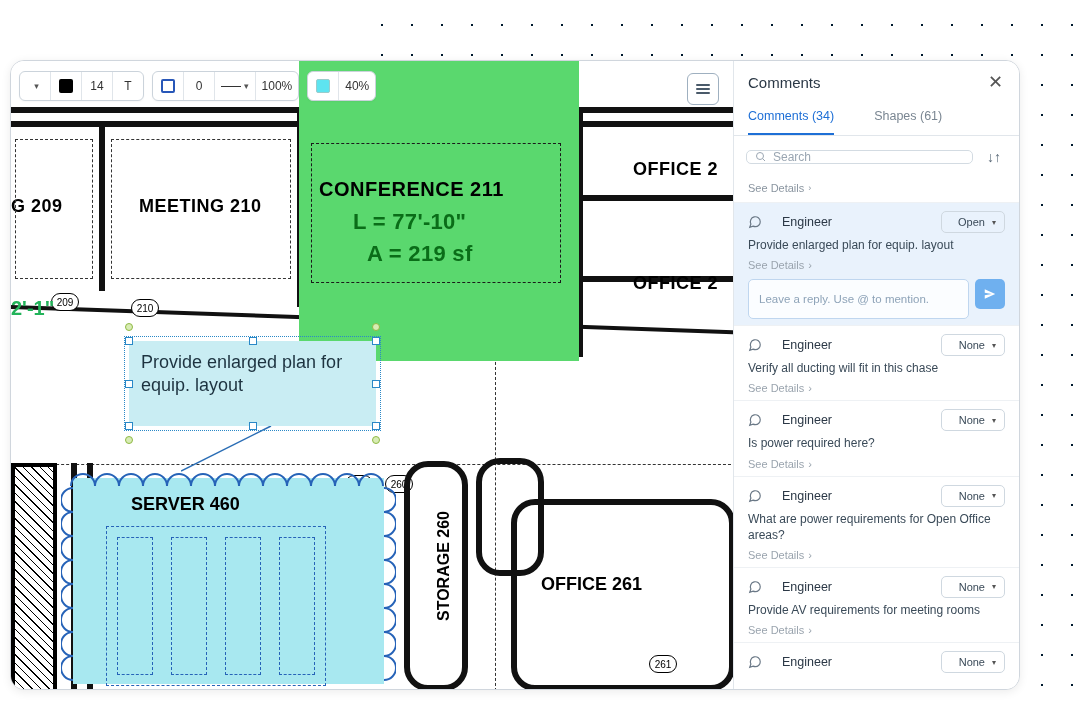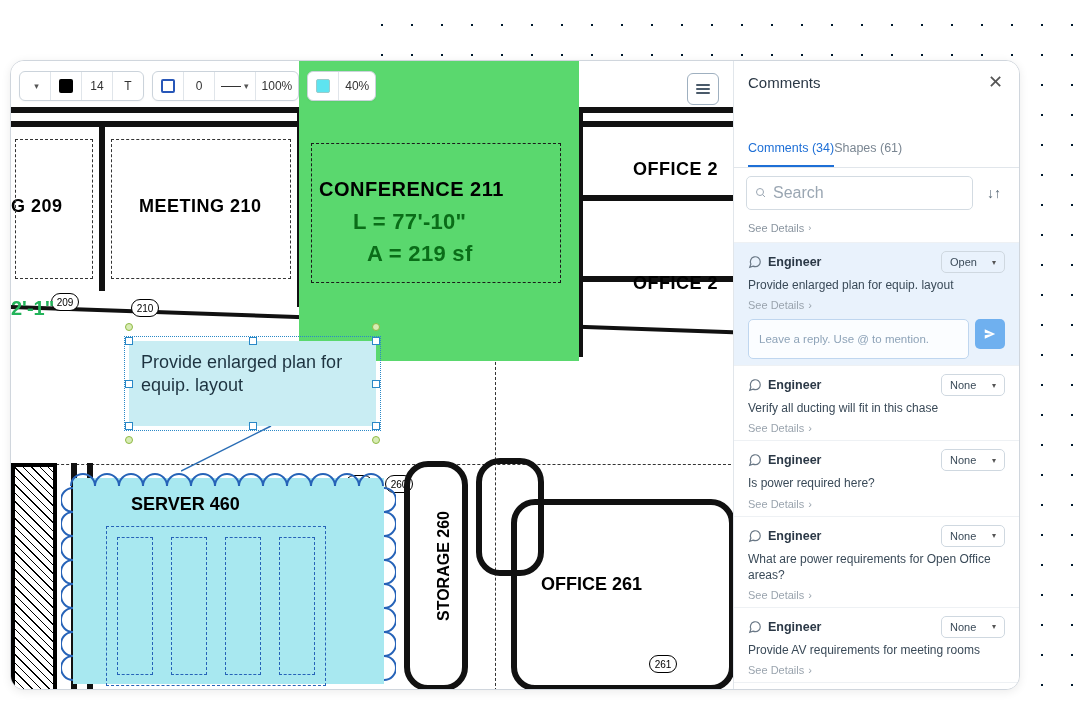--- a/index.html
+++ b/index.html
@@ -255,40 +255,40 @@
   .panel-head {
     display:flex; align-items:center; justify-content:space-between;
     padding: 6px 12px 4px 14px;
   }
   .panel-head h2 { margin:0; font-size:15px; font-weight:500; color:#2b3846;}
   .close-x { font-size:18px; color:#555; cursor:pointer; padding:4px;}
   .tabs {
     display:flex;
     border-bottom:1px solid #e1e6eb;
     padding: 0 14px;
-    margin-top: 32px;
+    gap: 40px;
   }
   .tab {
     padding: 8px 0 10px;
     font-size:12.5px;
     color:#7a8692;
     cursor:pointer;
     border-bottom: 2px solid transparent;
   }
   .tab.active { color:#1e6fd6; border-bottom-color:#1e6fd6; font-weight:500;}
   .search-row {
     display:flex; align-items:center; gap:8px;
     padding: 8px 12px;
   }
   .search-input {
     flex:1;
     display:flex; align-items:center; gap:6px;
     border:1px solid #d3dbe2; border-radius:5px;
-    height:34px; padding:0 8px;
-    color:#9aa6b2; font-size:16px;
+    height:14px; padding:0 8px;
+    color:#9aa6b2; font-size:12px;
   }
   .sort-btn {
     width:26px; height:26px;
     display:flex; align-items:center; justify-content:center;
     color:#5a6a78; font-size:14px;
   }
 
   .see-details {
     font-size:11px; color:#8a95a0;
     padding: 4px 14px 8px;
@@ -299,28 +299,28 @@
   .comment-list { overflow-y:auto; flex:1; }
   .comment {
     border-top:1px solid #eef1f4;
     padding: 8px 14px 6px;
   }
   .comment.selected { background:#e9f2fc; }
   .comment-head {
     display:flex; align-items:center; justify-content:space-between;
   }
   .role {
-    display:flex; align-items:center; gap:6px;
-    font-size:12.5px; font-weight:700; color:#2b3846;
+    display:flex; align-items:center; gap:20px;
+    font-size:12.5px; font-weight:400; color:#2b3846;
   }
   .role .bubble-icon { width:14px; height:14px; color:#6a7886; }
   .status-pill {
     height:22px; min-width:64px;
     border:1px solid #cfd8e0; border-radius:5px;
-    display:flex; align-items:center; justify-content:space-between; gap:4px;
+    display:flex; align-items:center; justify-content:flex-end; gap:4px;
     font-size:11px; color:#3a4a58;
     padding: 0 8px;
   }
   .status-pill .chev { font-size:8px; }
   .comment-meta {
     display:flex; justify-content:space-between;
     font-size:11px; color:#6e7a86; margin-top:6px;
   }
   .comment-meta .author { font-weight:600; color:#2b3846; }
   .comment-text {

